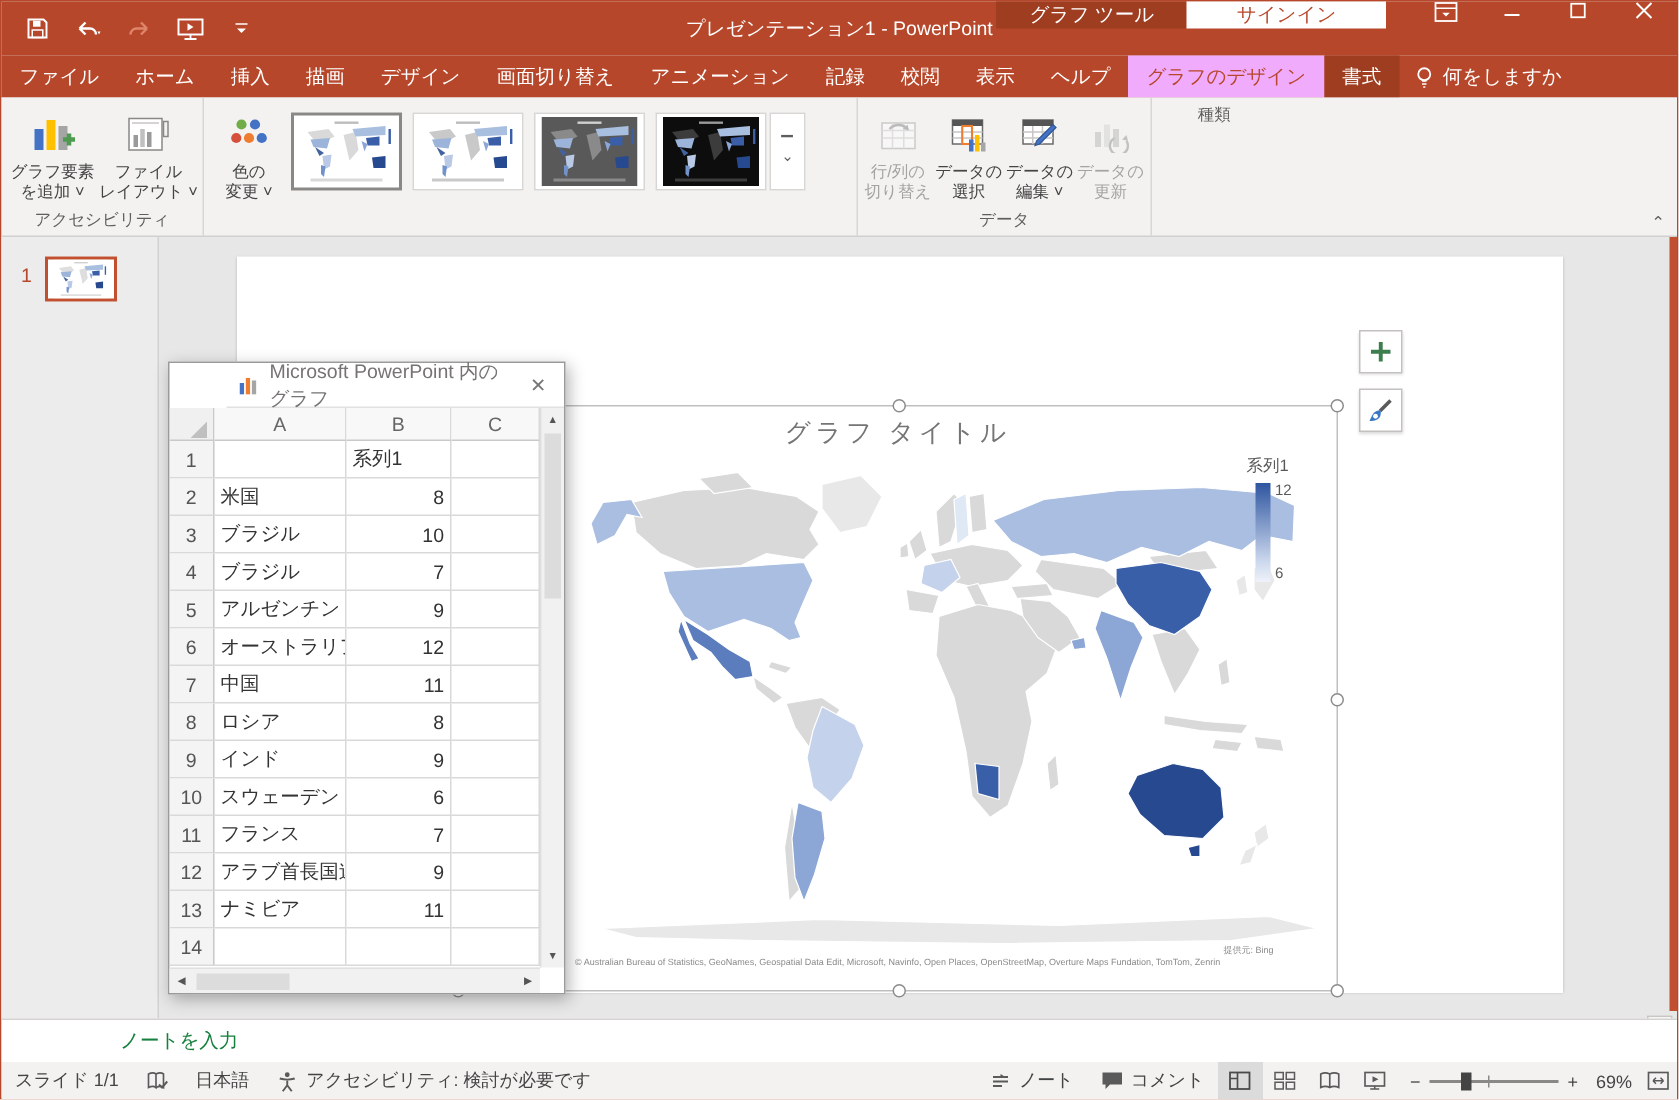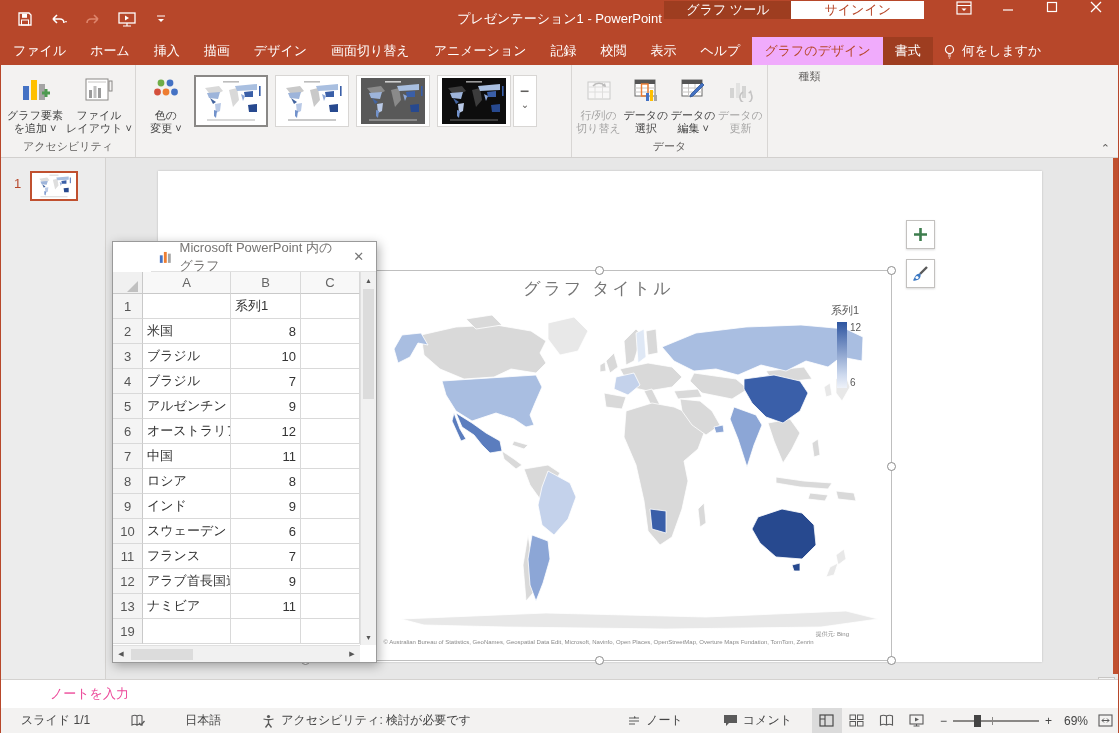--- a/index.html
+++ b/index.html
@@ -86,25 +86,25 @@
   .vscroll .arr { height:16px; display:flex; align-items:center; justify-content:center; font-size:7px; color:#555; }
   .vscroll .arr.dn { position:absolute; bottom:0; left:0; right:0; }
   .vscroll .vthumb { position:absolute; top:17px; left:2px; width:11px; height:110px; background:#dcdcdc; }
   .hscroll { position:absolute; left:0; bottom:0; right:16px; height:17px; background:#f1f1f1; border-top:1px solid #e0e0e0; display:flex; align-items:center; }
   .hscroll .arr { width:16px; text-align:center; font-size:7px; color:#555; }
   .hscroll .hthumb { width:62px; height:11px; background:#dcdcdc; margin-left:2px; }
   .hscroll .arr.rt { margin-left:auto; }
 
   
   .notesbar { position:absolute; left:0; top:678px; width:100%; height:29px; background:#fff; border-top:1px solid #d4d2d0; display:flex; align-items:center; }
-  .notesbar .ph { padding-left:49px; color:#ec4899; font-size:13px; }
+  .notesbar .ph { padding-left:79px; color:#15803d; font-size:13px; }
 
   
   .statusbar { position:absolute; left:0; top:707px; width:100%; height:25px; background:#f3f2f1; display:flex; align-items:center; font-size:12px; color:#444; }
-  .sb-item { display:flex; align-items:center; gap:5px; padding:0 20px; height:100%; }
+  .sb-item { display:flex; align-items:center; gap:5px; padding:0 9px; height:100%; }
   .sb-right { margin-left:auto; display:flex; align-items:center; height:100%; }
   .viewbtn { width:30px; height:100%; display:flex; align-items:center; justify-content:center; }
   .viewbtn.sel { background:#dbdbdb; }
   .zoomctl { display:flex; align-items:center; gap:6px; padding:0 8px; }
   .ztrack { position:relative; width:86px; height:2px; background:#8a8886; }
   .ztick { position:absolute; left:45%; top:-3px; width:1px; height:8px; background:#8a8886; }
   .zthumb { position:absolute; left:25%; top:-5px; width:7px; height:12px; background:#444; }
   .fitbtn { width:26px; text-align:center; }
   svg.sic { display:block; }
 </style>
@@ -565,21 +565,21 @@
             <div class="gc cb">9</div>
             <div class="gc cc"></div>
           </div>
         <div class="grow">
             <div class="gc rn">13</div>
             <div class="gc ca">ナミビア</div>
             <div class="gc cb">11</div>
             <div class="gc cc"></div>
           </div>
         <div class="grow">
-            <div class="gc rn">19</div>
+            <div class="gc rn">14</div>
             <div class="gc ca"></div>
             <div class="gc cb"></div>
             <div class="gc cc"></div>
           </div>
       </div>
 
       <div class="vscroll">
         <div class="arr">▲</div>
         <div class="vthumb"></div>
         <div class="arr dn">▼</div>

